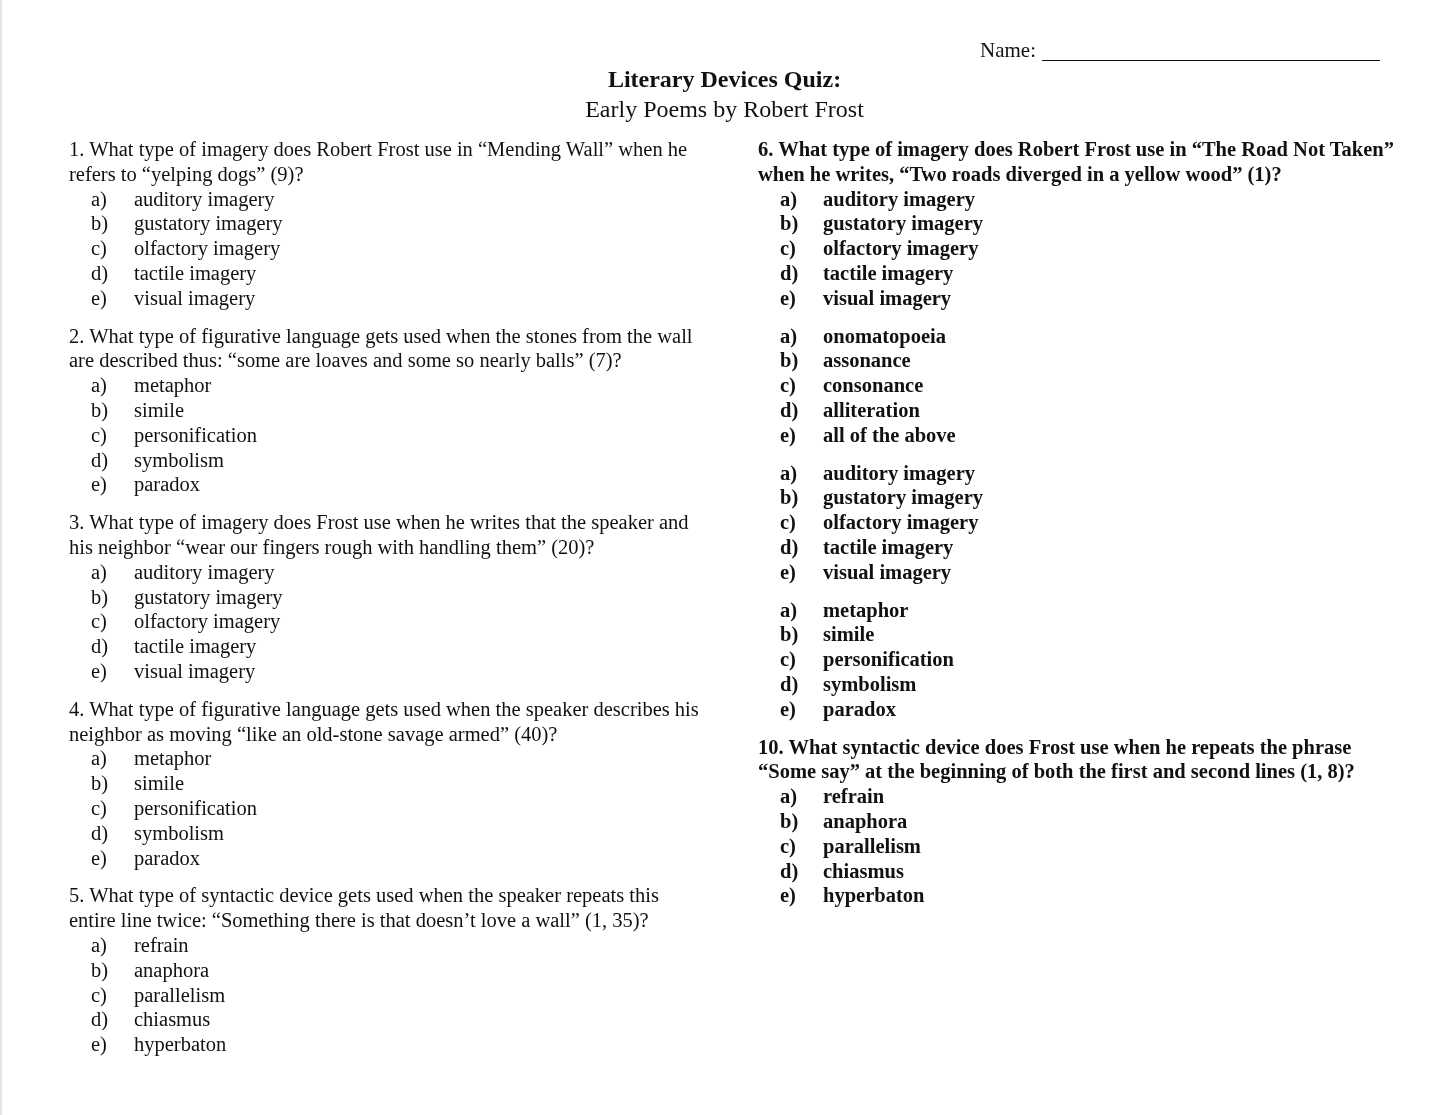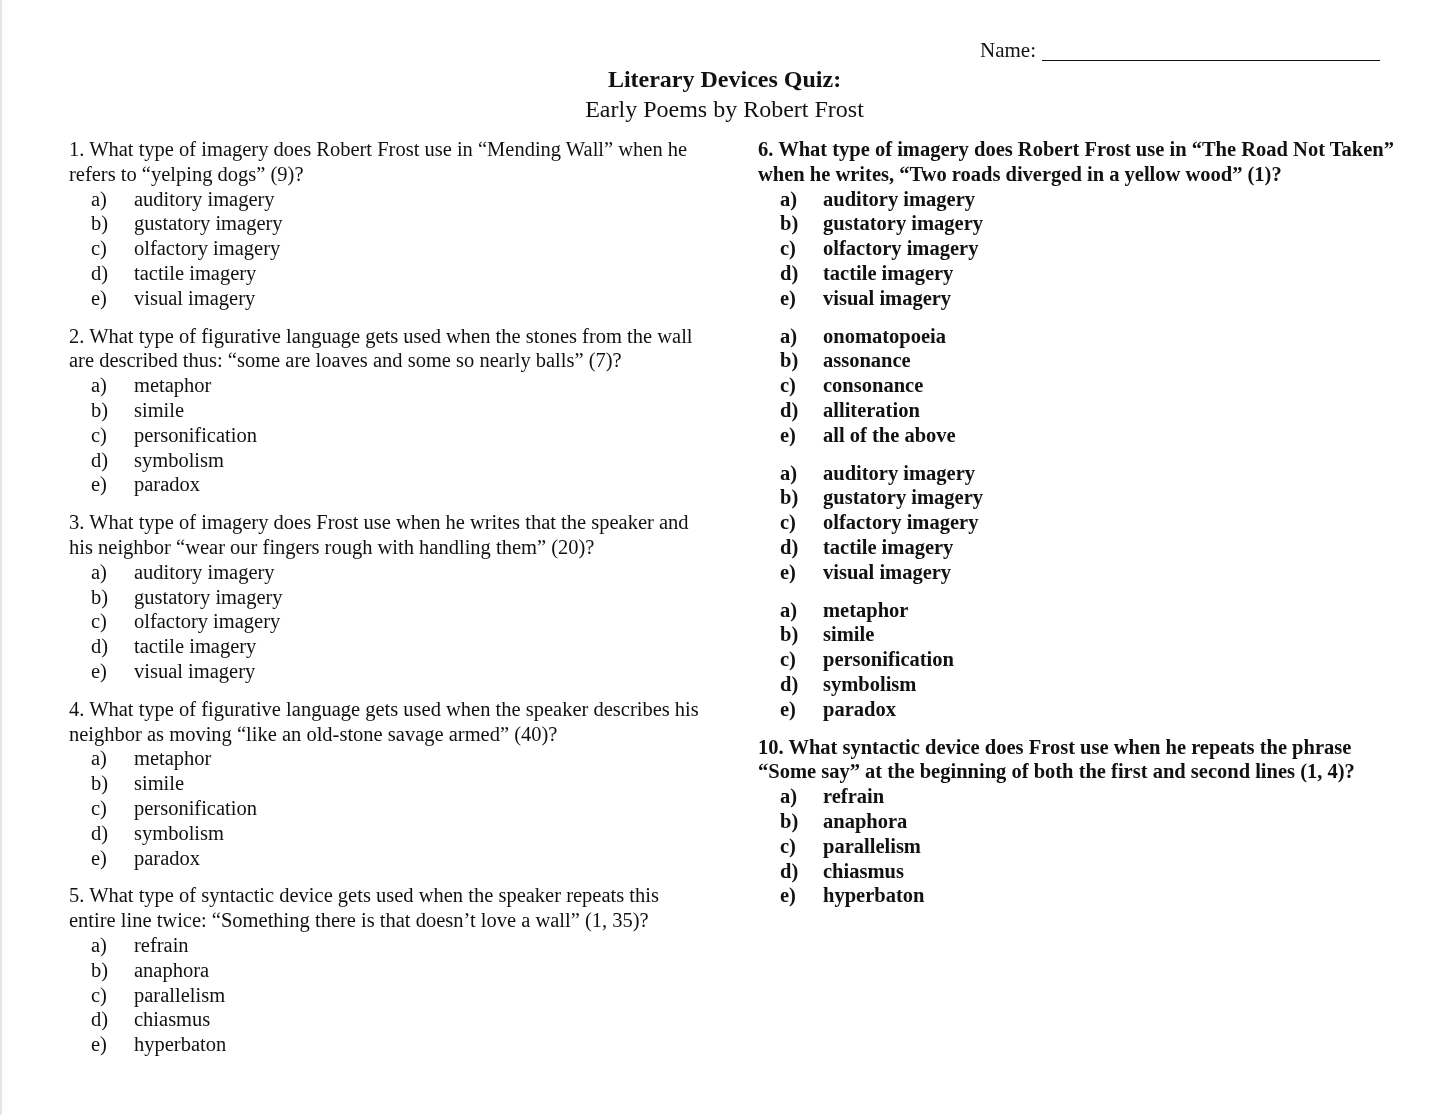--- a/index.html
+++ b/index.html
@@ -264,21 +264,21 @@
           <span class="opt-letter">d)</span>
           <span class="opt-text">symbolism</span>
         </li>
         <li class="option">
           <span class="opt-letter">e)</span>
           <span class="opt-text">paradox</span>
         </li>
       </ul>
     </div>
     <div class="question">
-      <p class="q-text">10. What syntactic device does Frost use when he repeats the phrase “Some say” at the beginning of both the first and second lines (1, 4)?</p>
+      <p class="q-text">10. What syntactic device does Frost use when he repeats the phrase “Some say” at the beginning of both the first and second lines (1, 8)?</p>
       <ul class="options">
         <li class="option">
           <span class="opt-letter">a)</span>
           <span class="opt-text">refrain</span>
         </li>
         <li class="option">
           <span class="opt-letter">b)</span>
           <span class="opt-text">anaphora</span>
         </li>
         <li class="option">

